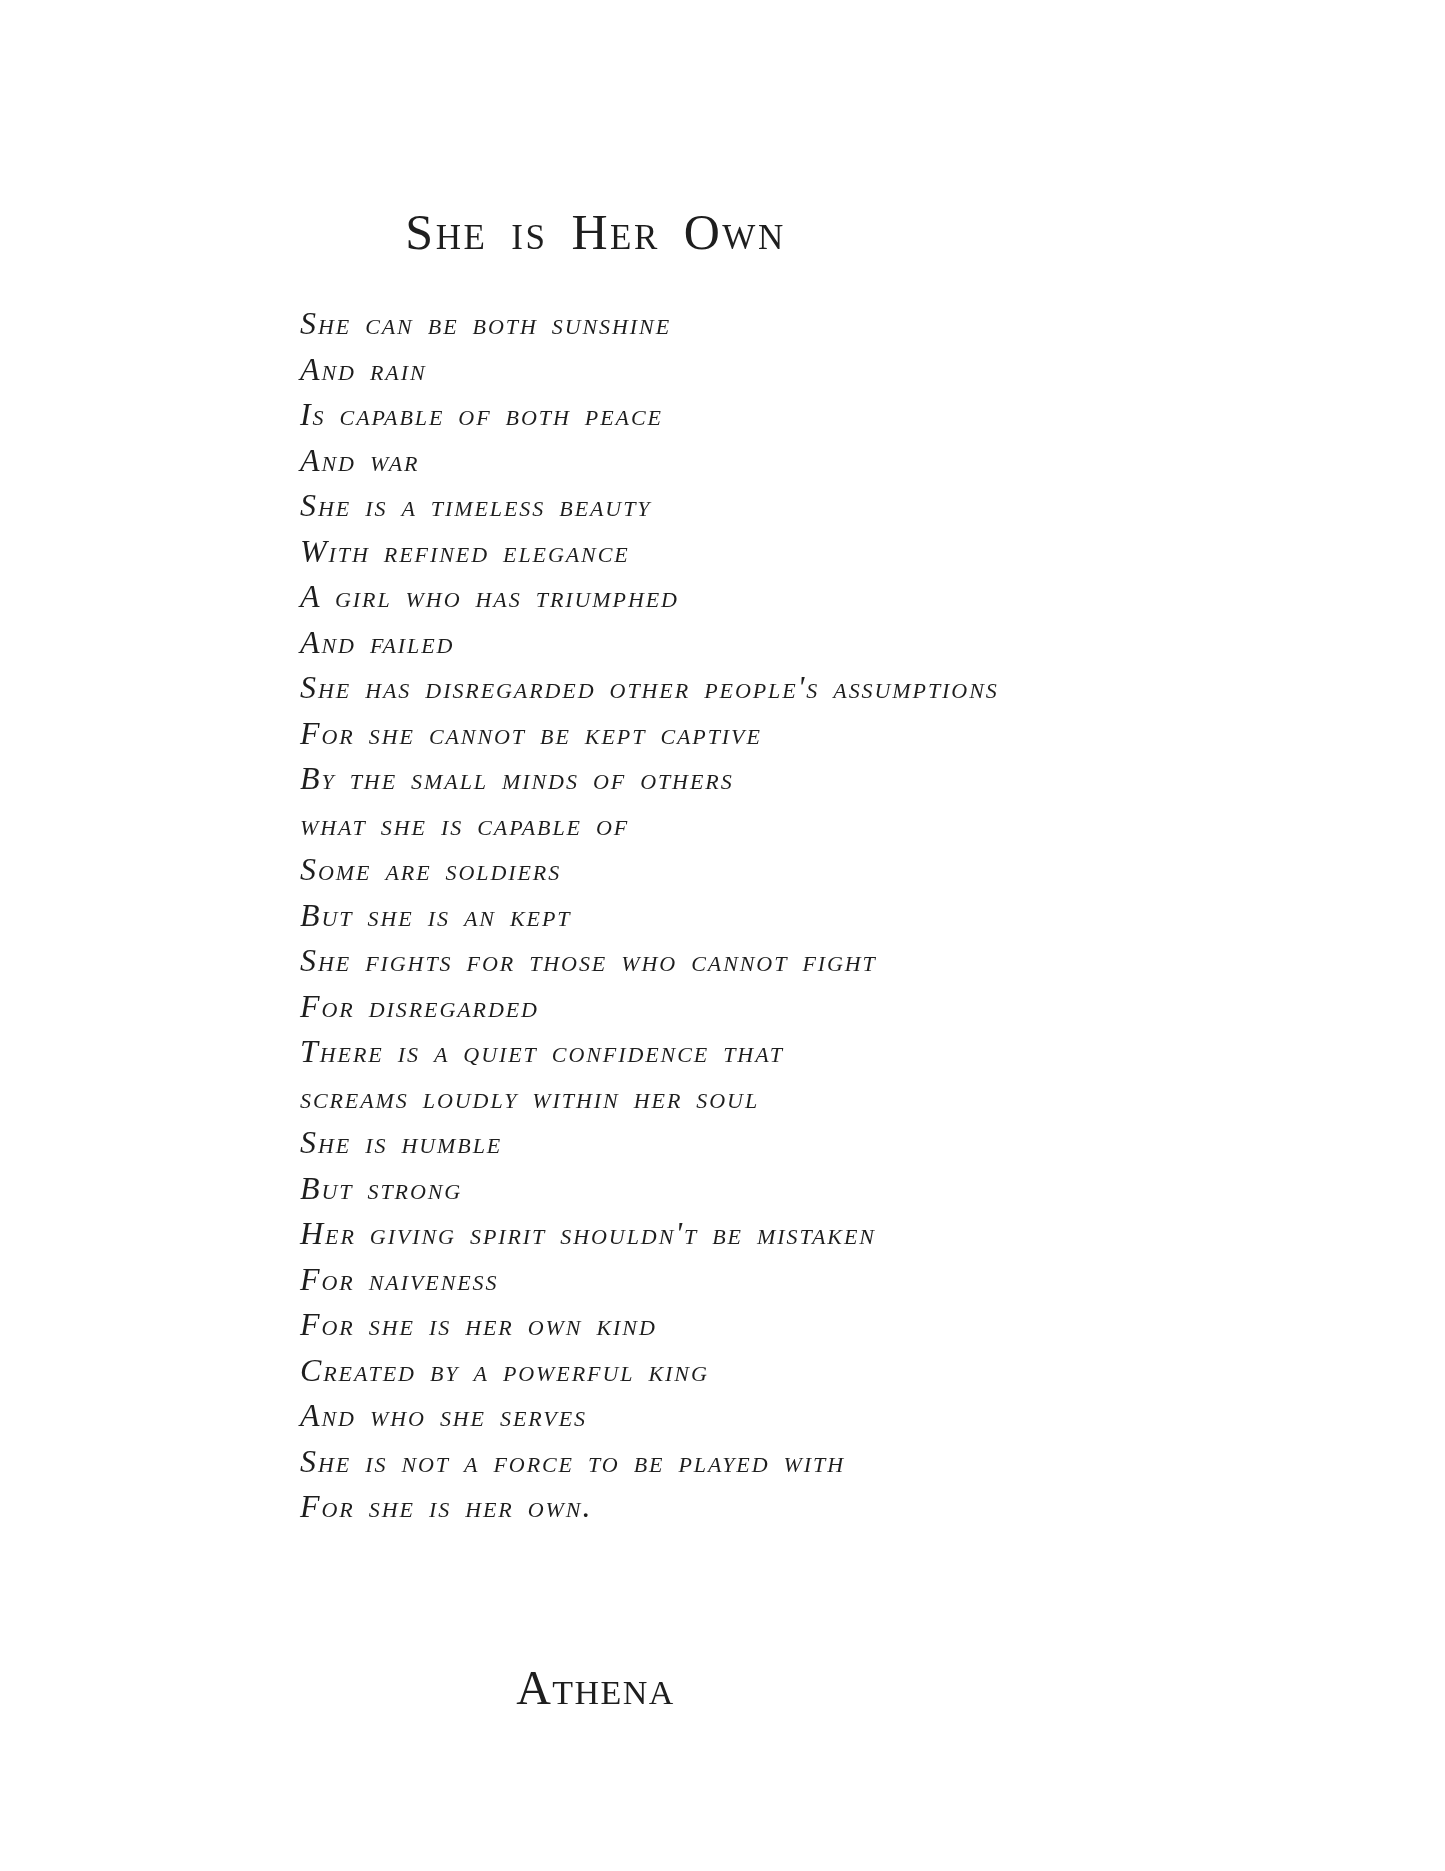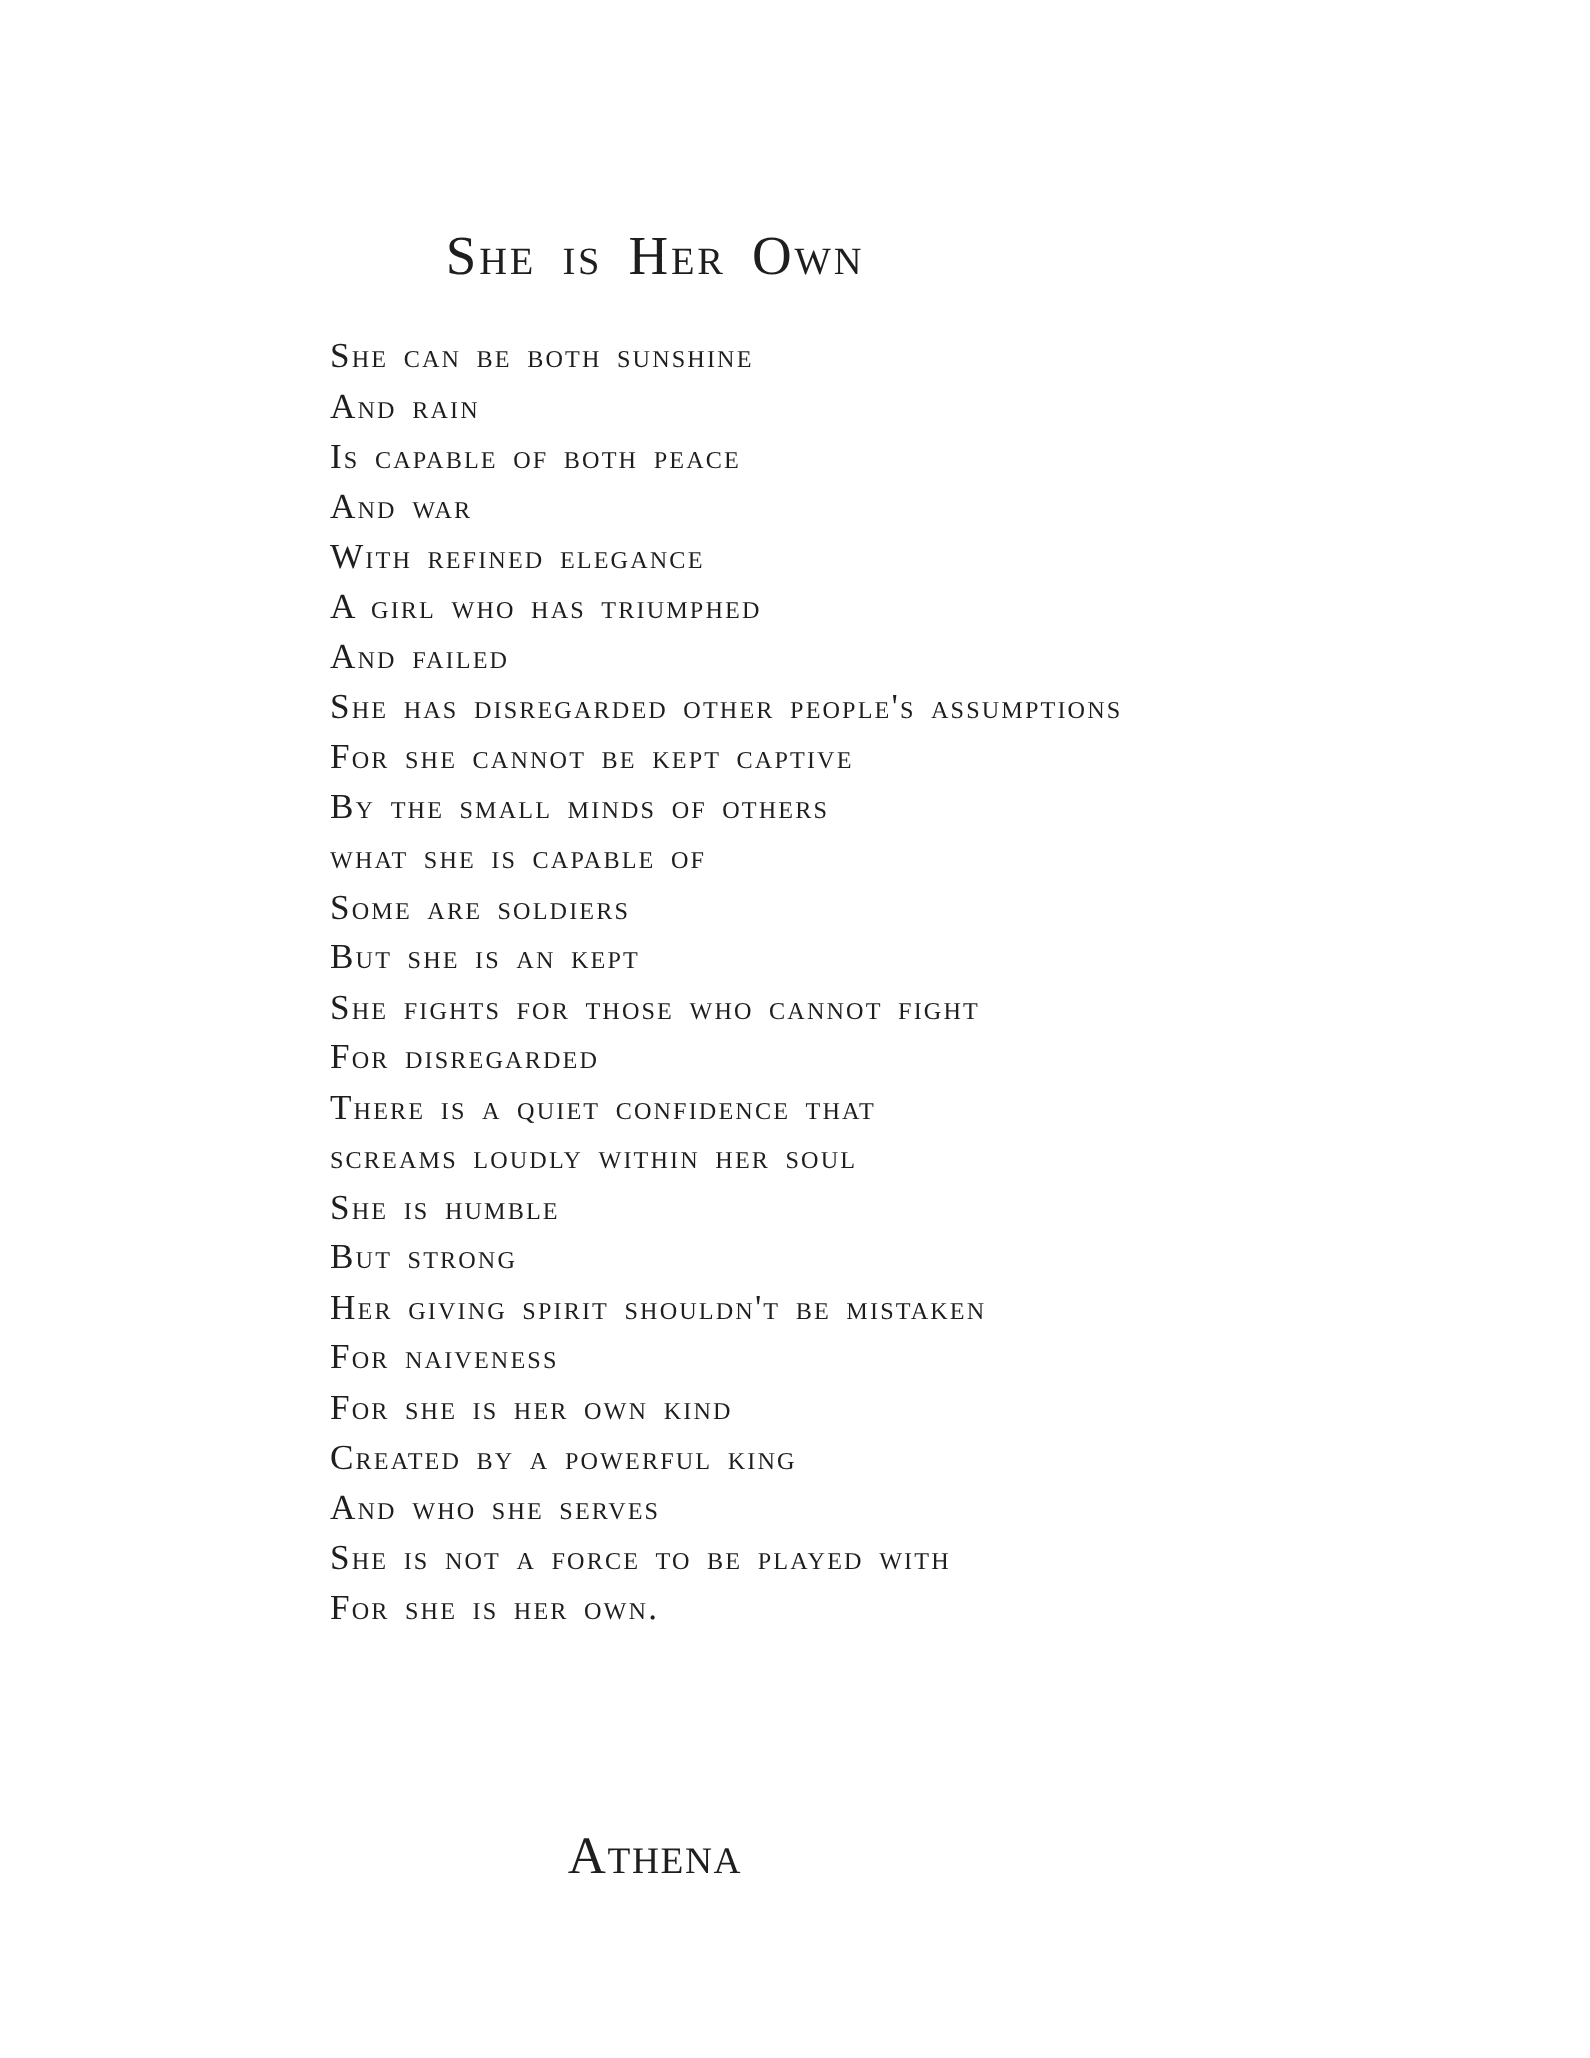--- a/index.html
+++ b/index.html
@@ -36,20 +36,21 @@
     top: 301px;
     left: 300px;
     right: 80px;
     font-size: 32px;
     font-weight: 400;
     line-height: 45.5px;
     font-variant: small-caps;
     letter-spacing: 0.06em;
     word-spacing: 0.13em;
     color: #1e1e1e;
+    font-style: italic;
   }
   .poem .line {
     white-space: nowrap;
   }
   .signature {
     position: absolute;
     top: 1664px;
     left: 0;
     right: 0;
     margin: 0;
@@ -66,20 +67,21 @@
 <body>
 
 <div class="page">
   <h1 class="title">She is Her Own</h1>
 
   <div class="poem">
       <div class="line">She can be both sunshine</div>
       <div class="line">And rain</div>
       <div class="line">Is capable of both peace</div>
       <div class="line">And war</div>
+      <div class="line">She is a timeless beauty</div>
       <div class="line">With refined elegance</div>
       <div class="line">A girl who has triumphed</div>
       <div class="line">And failed</div>
       <div class="line">She has disregarded other people's assumptions</div>
       <div class="line">For she cannot be kept captive</div>
       <div class="line">By the small minds of others</div>
       <div class="line">what she is capable of</div>
       <div class="line">Some are soldiers</div>
       <div class="line">But she is an kept</div>
       <div class="line">She fights for those who cannot fight</div>

